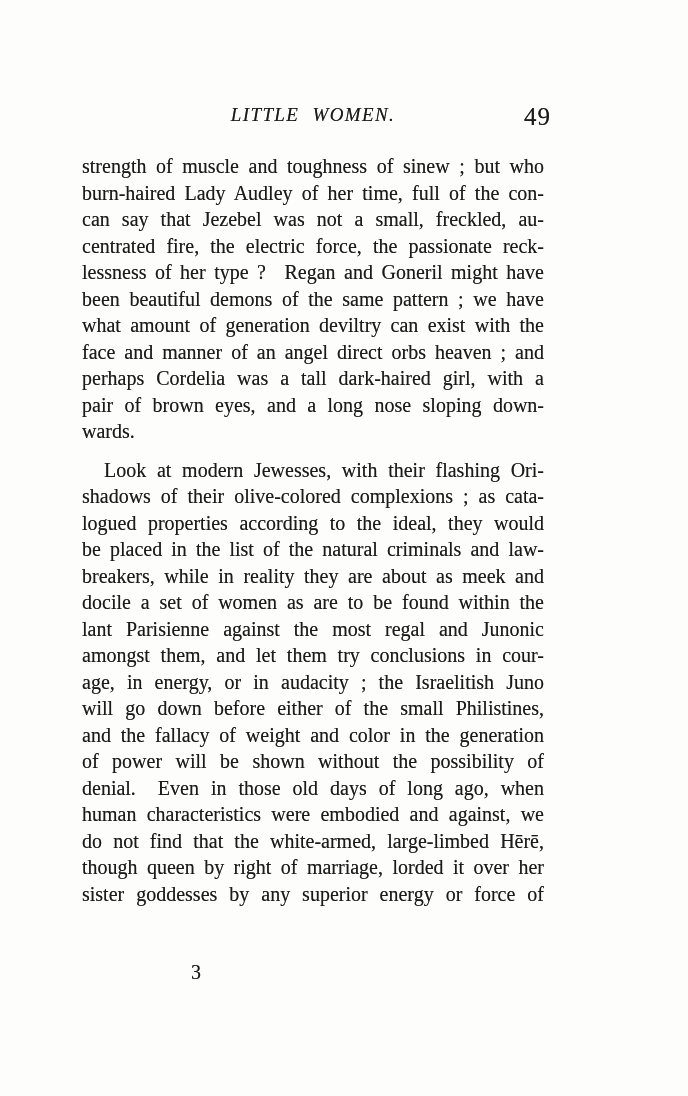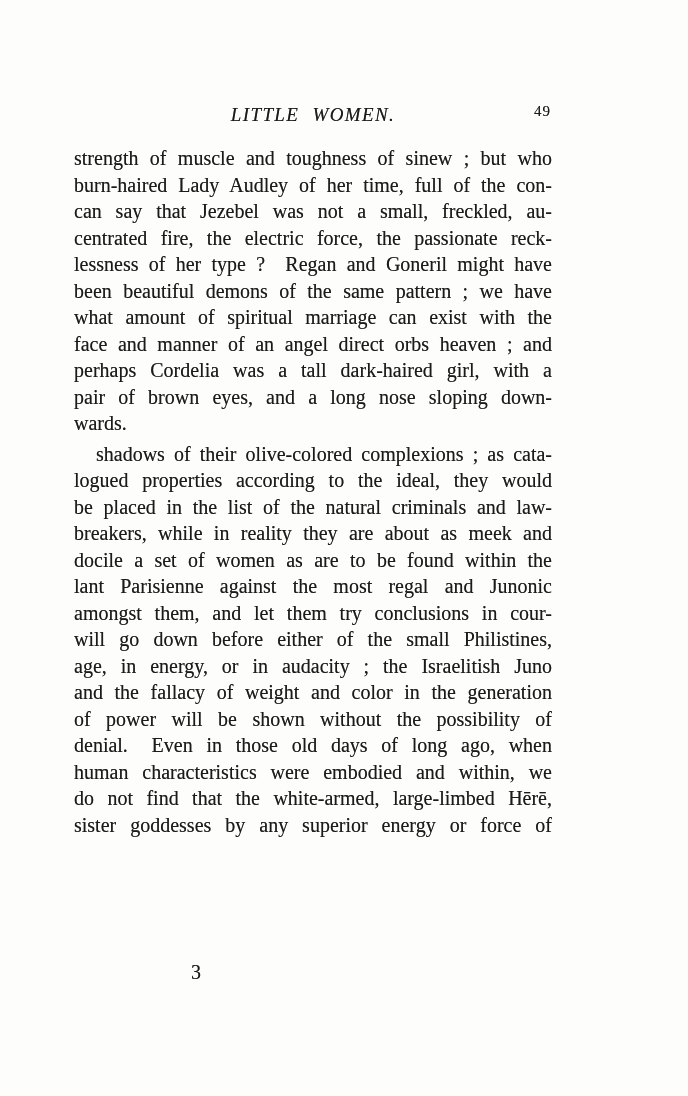--- a/index.html
+++ b/index.html
@@ -30,35 +30,35 @@
     font-size: 19px;
     letter-spacing: 1.4px;
     word-spacing: 7px;
     color: #1b1b1b;
     text-shadow: 0 0 0.5px rgba(20,20,20,0.6);
   }
   .page-number {
     position: absolute;
     top: -1px;
     right: 5px;
-    font-size: 15px;
+    font-size: 25px;
     font-style: normal;
     letter-spacing: 1px;
     text-shadow: 0 0 0.5px rgba(20,20,20,0.6);
   }
   .body-text {
     position: absolute;
     top: 141px;
     left: 70px;
     width: 486px;
     font-size: 20px;
     line-height: 26.5px;
     text-shadow: 0 0 0.5px rgba(20,20,20,0.55);
   }
-  .paragraph { margin: 4px; }
+  .paragraph { margin: 12px; }
   .line {
     text-align: justify;
     text-align-last: justify;
     white-space: normal;
   }
   .line.last-left {
     text-align-last: left;
   }
   .paragraph.indent .line:first-child {
     text-indent: 22px;
@@ -82,40 +82,42 @@
   </div>
 
   <div class="body-text">
       <div class="paragraph">
         <div class="line">strength of muscle and toughness of sinew ; but who</div>
         <div class="line">burn-haired Lady Audley of her time, full of the con-</div>
         <div class="line">can say that Jezebel was not a small, freckled, au-</div>
         <div class="line">centrated fire, the electric force, the passionate reck-</div>
         <div class="line">lessness of her type ?  Regan and Goneril might have</div>
         <div class="line">been beautiful demons of the same pattern ; we have</div>
-        <div class="line">what amount of spiritual marriage can exist with the</div>
+        <div class="line">what amount of generation deviltry can exist with the</div>
         <div class="line">face and manner of an angel direct orbs heaven ; and</div>
         <div class="line">perhaps Cordelia was a tall dark-haired girl, with a</div>
         <div class="line">pair of brown eyes, and a long nose sloping down-</div>
         <div class="line last-left">wards.</div>
       </div>
       <div class="paragraph indent">
+        <div class="line">Look at modern Jewesses, with their flashing Ori-</div>
         <div class="line">shadows of their olive-colored complexions ; as cata-</div>
         <div class="line">logued properties according to the ideal, they would</div>
         <div class="line">be placed in the list of the natural criminals and law-</div>
         <div class="line">breakers, while in reality they are about as meek and</div>
         <div class="line">docile a set of women as are to be found within the</div>
         <div class="line">lant Parisienne against the most regal and Junonic</div>
         <div class="line">amongst them, and let them try conclusions in cour-</div>
+        <div class="line">age, in energy, or in audacity ; the Israelitish Juno</div>
         <div class="line">will go down before either of the small Philistines,</div>
-        <div class="line">age, in energy, or in audacity ; the Israelitish Juno</div>
         <div class="line">and the fallacy of weight and color in the generation</div>
         <div class="line">of power will be shown without the possibility of</div>
         <div class="line">denial.  Even in those old days of long ago, when</div>
-        <div class="line">human characteristics were embodied and within, we</div>
+        <div class="line">human characteristics were embodied and against, we</div>
         <div class="line">do not find that the white-armed, large-limbed Hērē,</div>
+        <div class="line">though queen by right of marriage, lorded it over her</div>
         <div class="line">sister goddesses by any superior energy or force of</div>
       </div>
     </div>
 
   <div class="signature-mark">3</div>
 
 </div>
 
 </body></html>

